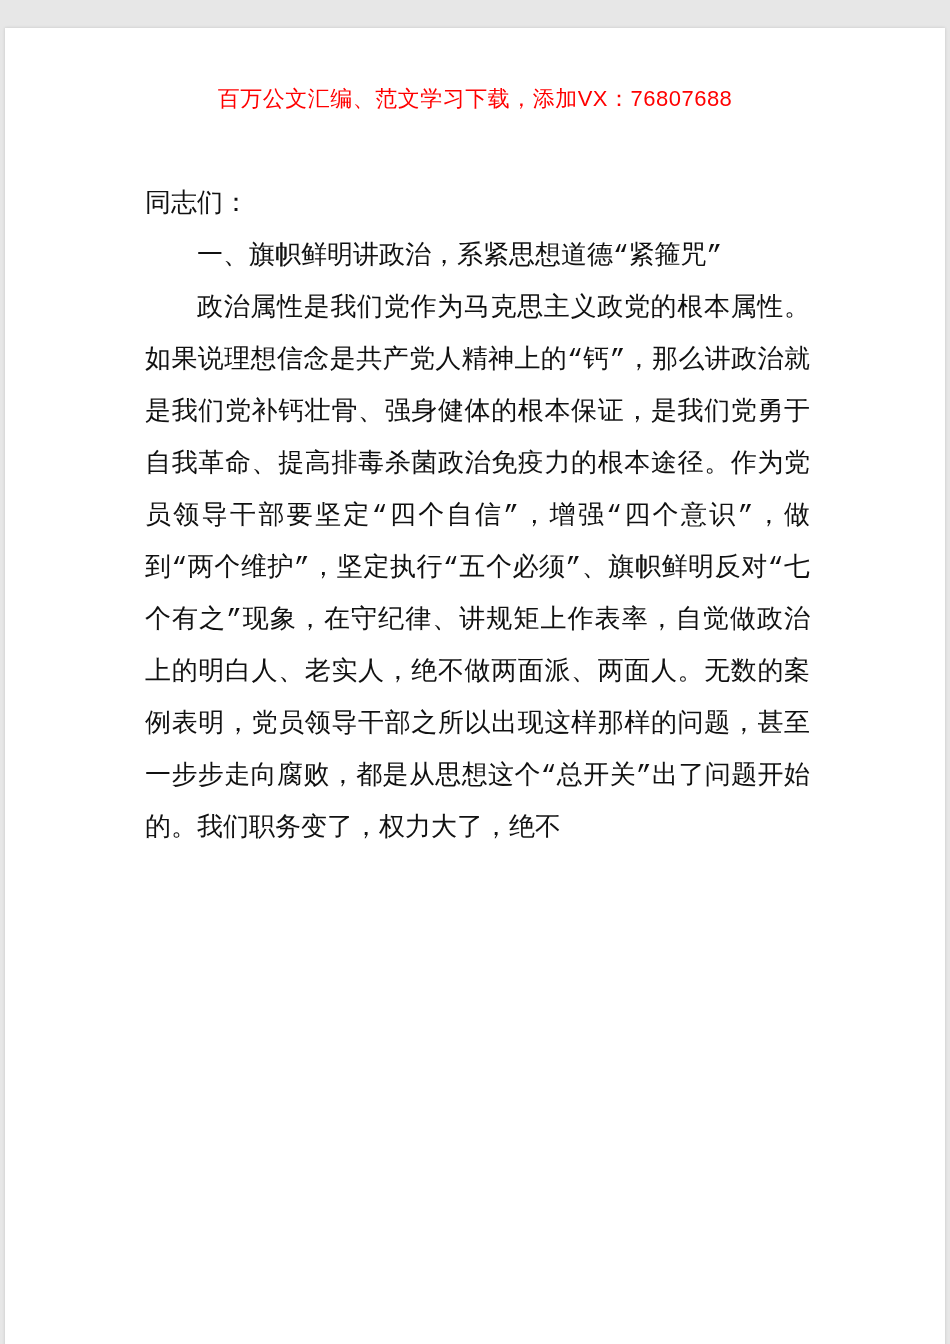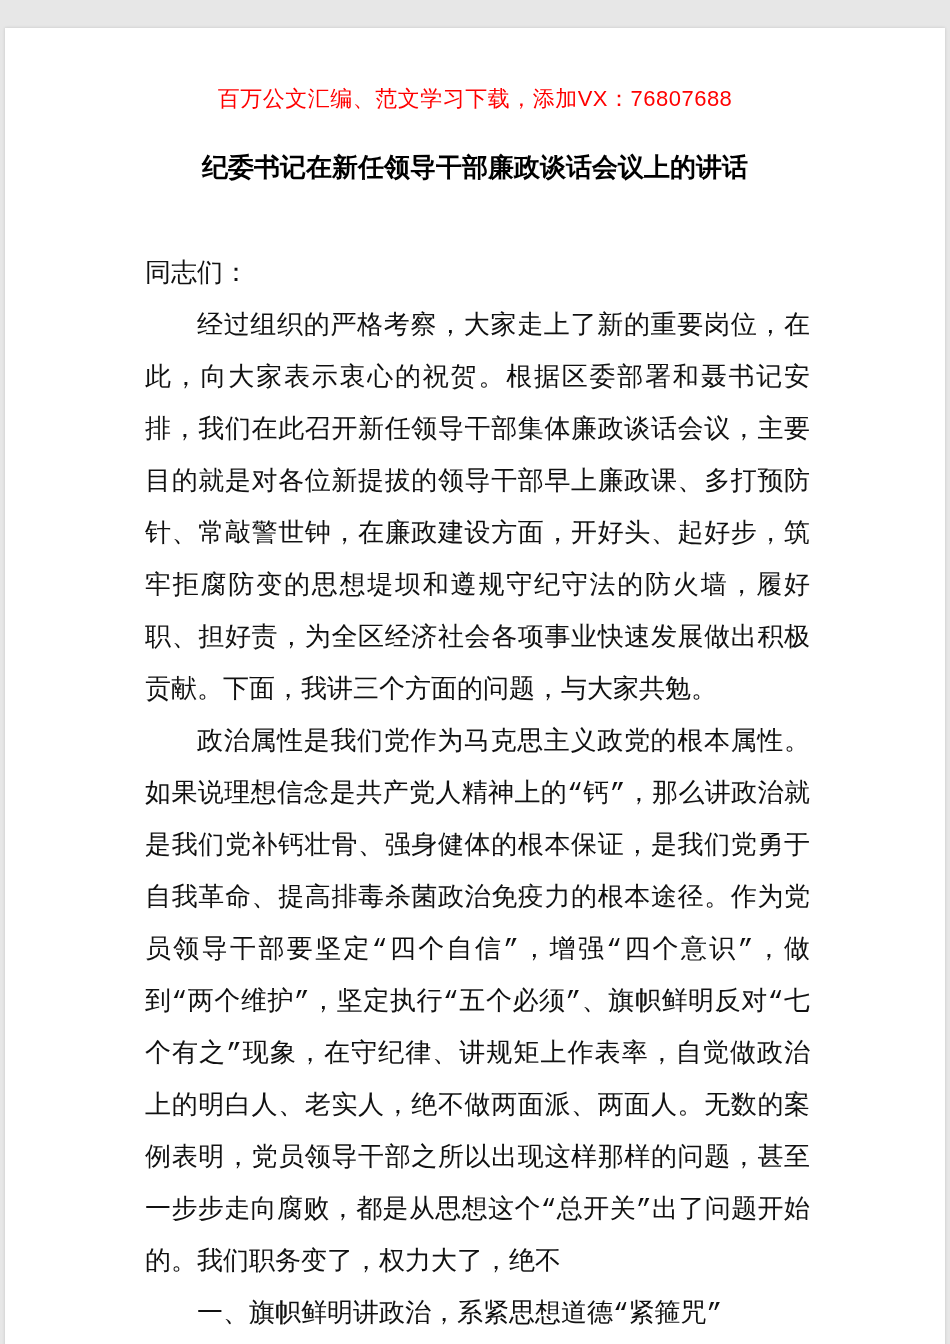--- a/index.html
+++ b/index.html
@@ -62,23 +62,21 @@
   }
 </style>
 </head>
 <body>
 
 <div class="viewer">
   <div class="page">
 
     <div class="promo">百万公文汇编、范文学习下载，添加VX：76807688</div>
 
-    <h1 class="doc-title">纪委书记在新任领导干部廉政谈话会议上的讲话</h1>
 
     <div class="body-text">
       <p>同志们：</p>
-      <p class="indent">经过组织的严格考察，大家走上了新的重要岗位，在此，向大家表示衷心的祝贺。根据区委部署和聂书记安排，我们在此召开新任领导干部集体廉政谈话会议，主要目的就是对各位新提拔的领导干部早上廉政课、多打预防针、常敲警世钟，在廉政建设方面，开好头、起好步，筑牢拒腐防变的思想堤坝和遵规守纪守法的防火墙，履好职、担好责，为全区经济社会各项事业快速发展做出积极贡献。下面，我讲三个方面的问题，与大家共勉。</p>
+      <p class="indent">一、旗帜鲜明讲政治，系紧思想道德“紧箍咒”</p>
       <p class="indent">政治属性是我们党作为马克思主义政党的根本属性。如果说理想信念是共产党人精神上的“钙”，那么讲政治就是我们党补钙壮骨、强身健体的根本保证，是我们党勇于自我革命、提高排毒杀菌政治免疫力的根本途径。作为党员领导干部要坚定“四个自信”，增强“四个意识”，做到“两个维护”，坚定执行“五个必须”、旗帜鲜明反对“七个有之”现象，在守纪律、讲规矩上作表率，自觉做政治上的明白人、老实人，绝不做两面派、两面人。无数的案例表明，党员领导干部之所以出现这样那样的问题，甚至一步步走向腐败，都是从思想这个“总开关”出了问题开始的。我们职务变了，权力大了，绝不</p>
-      <p class="indent">一、旗帜鲜明讲政治，系紧思想道德“紧箍咒”</p>
     </div>
 
   </div>
 </div>
 
 </body></html>

